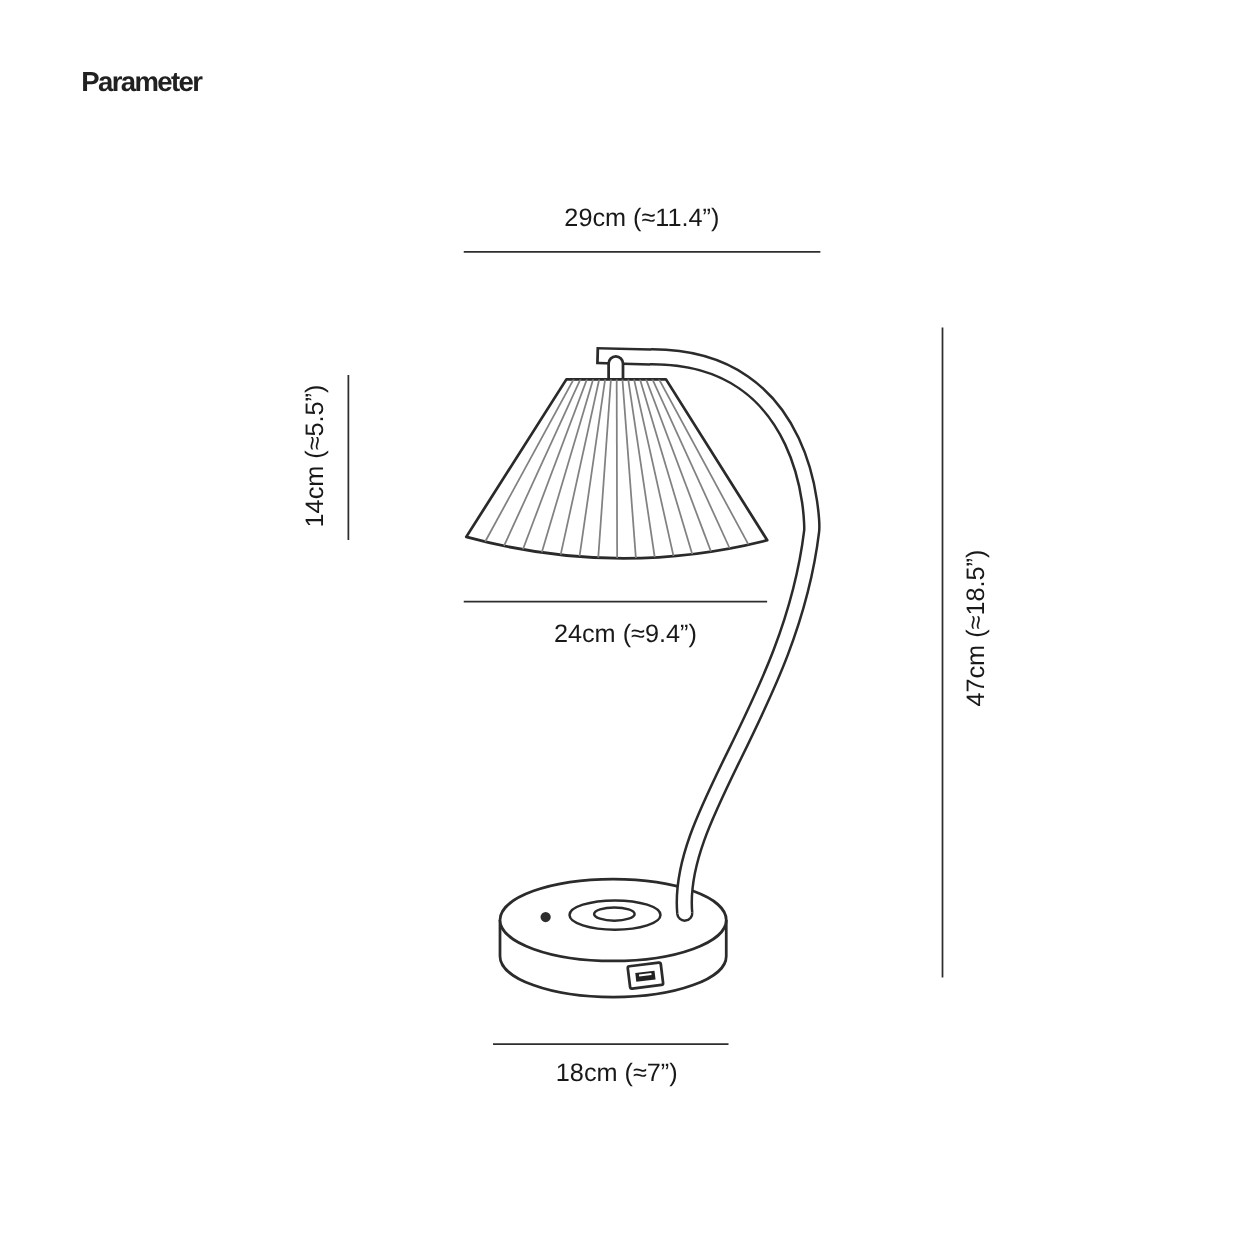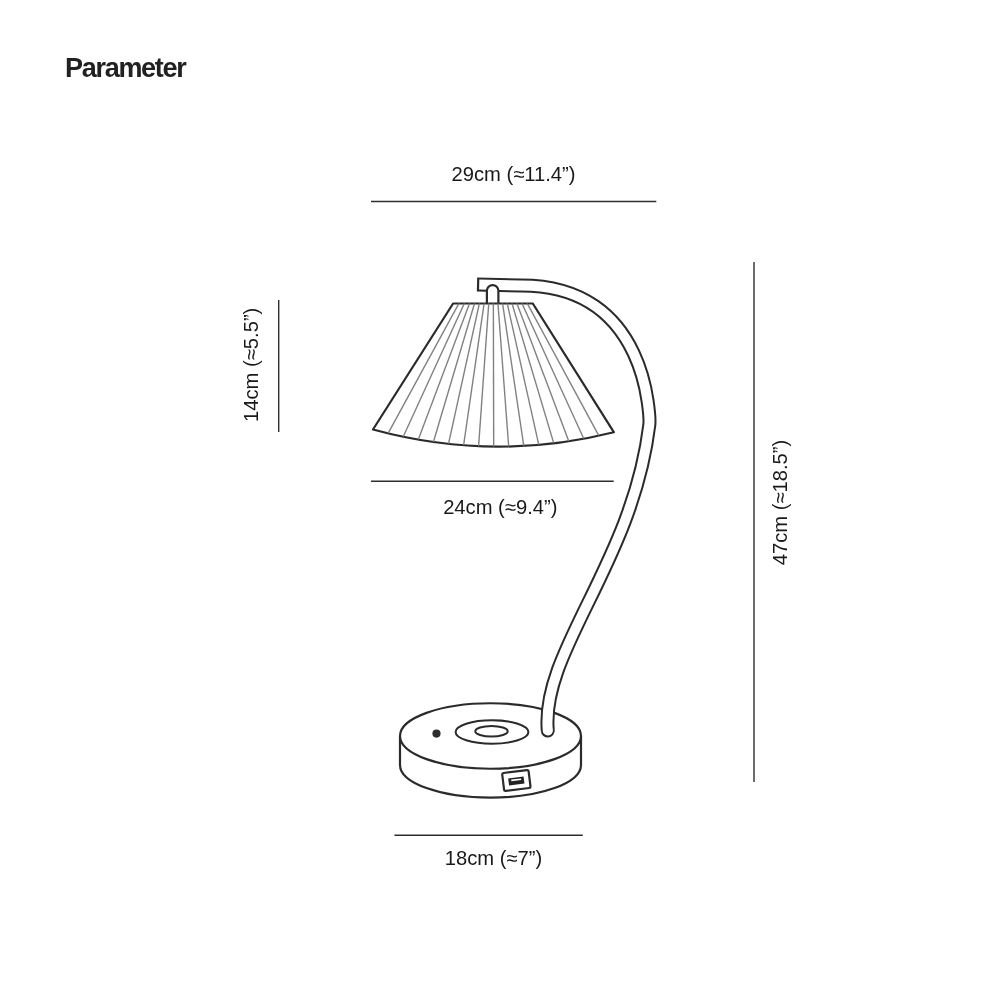--- a/index.html
+++ b/index.html
@@ -1,17 +1,17 @@
 <!DOCTYPE html>
 <html><head>
 <meta charset="utf-8">
 <style>
   html,body { margin:0; padding:0; background:#ffffff; width:1000px; height:1000px; overflow:hidden; }
   .title { position:absolute; left:65px; top:53px; font-family:"Liberation Sans",sans-serif;
-           font-weight:bold; font-size:27px; color:#212121; letter-spacing:-1.29px; }
+           font-weight:bold; font-size:22px; color:#212121; letter-spacing:-1.29px; }
   svg { position:absolute; left:0; top:0; }
   text { font-family:"Liberation Sans",sans-serif; font-size:20.2px; fill:#191919; }
 </style>
 </head>
 <body>
 <div class="title">Parameter</div>
 <svg width="1000" height="1000" viewBox="0 0 1000 1000">
 
   <g stroke="#2e2e2e" stroke-width="1.4" fill="none">
     <line x1="371" y1="201.5" x2="656.3" y2="201.5"></line>

